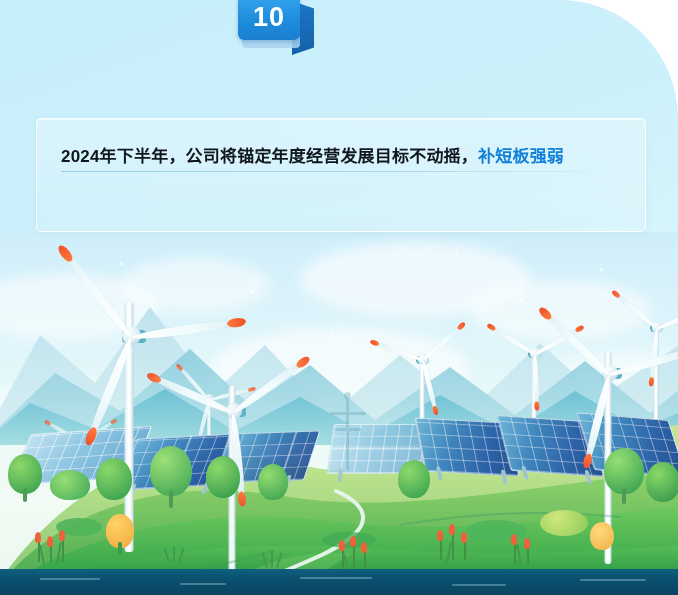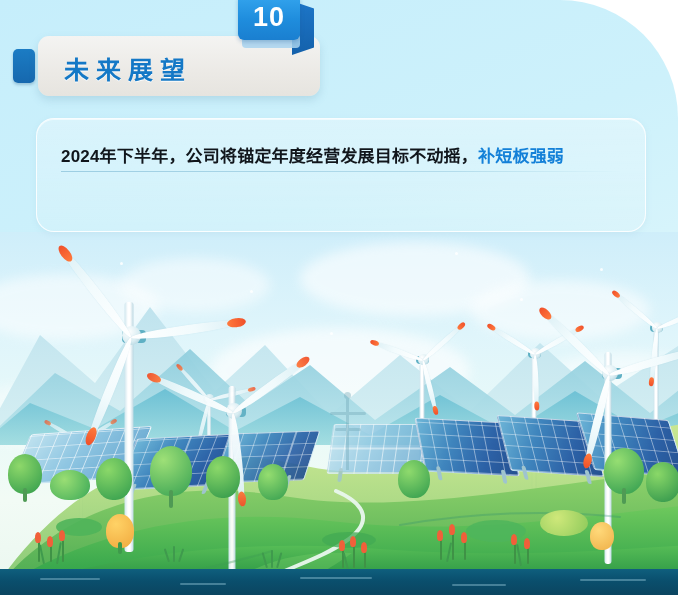--- a/index.html
+++ b/index.html
@@ -117,21 +117,21 @@
     position:absolute;left:0;top:0;width:62px;height:46px;border-radius:6px;
     background:linear-gradient(180deg,#35a6ef 0%,#1f8ddd 55%,#1a7fd0 100%);
     box-shadow:0 2px 4px rgba(25,90,150,.3);
     display:flex;align-items:center;justify-content:center;
     color:#ffffff;font-size:27px;font-weight:bold;letter-spacing:1px;
   }
 
   
   .card{
     position:absolute;left:36px;top:118px;width:608px;height:112px;z-index:35;
-    border:1px solid rgba(255,255,255,.85);border-radius:18px;
+    border:1px solid rgba(255,255,255,.85);border-radius:5px;
     background:linear-gradient(180deg,rgba(255,255,255,.30) 0%,rgba(255,255,255,.12) 100%);
     box-shadow:0 1px 0 rgba(255,255,255,.6) inset,0 2px 6px rgba(120,175,200,.13);
   }
   .card-body{position:absolute;left:24px;right:22px;top:22px;}
   .tline{
     position:relative;height:33px;line-height:31px;
     font-size:17px;font-weight:bold;color:#11161c;white-space:nowrap;
     letter-spacing:.2px;
   }
   .tline .hl{color:#1380d8;}
@@ -443,25 +443,20 @@
 
     <div class="water">
       <div class="ripple" style="left:40px;top:9px;width:60px;"></div>
       <div class="ripple" style="left:180px;top:14px;width:46px;"></div>
       <div class="ripple" style="left:300px;top:8px;width:72px;"></div>
       <div class="ripple" style="left:452px;top:15px;width:54px;"></div>
       <div class="ripple" style="left:580px;top:10px;width:66px;"></div>
     </div>
   </div>
 
-  <div class="banner">
-    <div class="banner-tab"></div>
-    <div class="banner-plate"></div>
-    <div class="banner-title">未来展望</div>
-  </div>
   <div class="badge">
     <div class="badge-fold"></div>
     <div class="badge-shadow"></div>
     <div class="badge-face">10</div>
   </div>
 
   <div class="card">
     <div class="card-body">
       <div class="tline"><span>2024年下半年，公司将锚定年度经营发展目标不动摇，</span><span class="hl">补短板强弱</span></div>
     </div>

